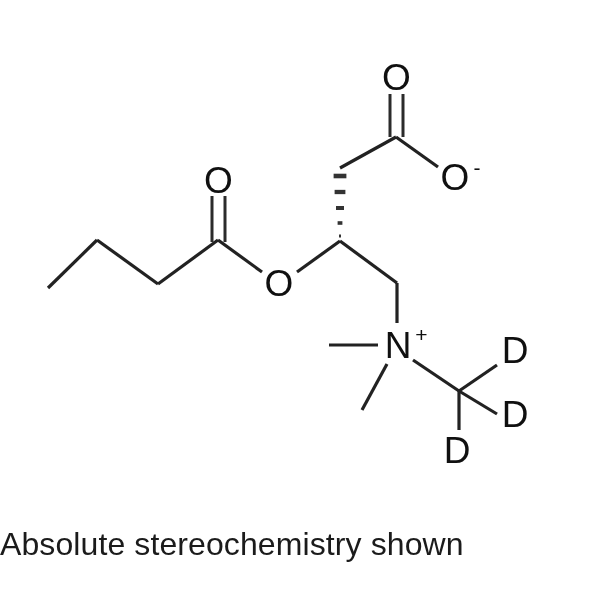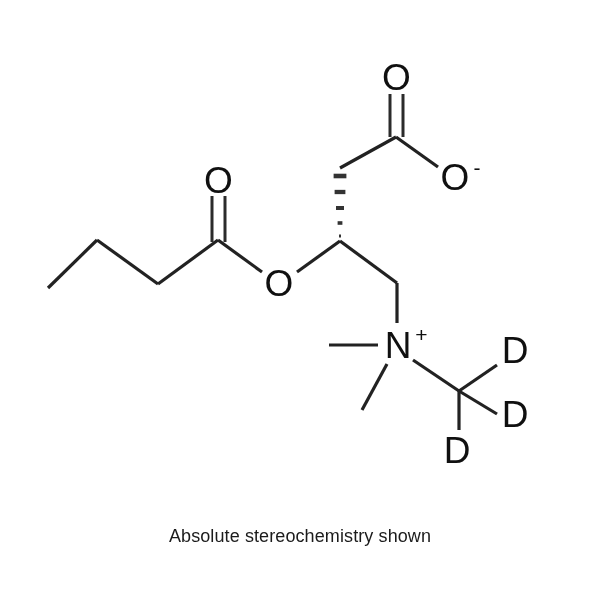--- a/index.html
+++ b/index.html
@@ -57,23 +57,22 @@
     font-size: 21px;
     fill: #101010;
     text-anchor: middle;
     dominant-baseline: central;
   }
   .caption-text {
     position: absolute;
     left: 0;
     top: 526px;
     width: 600px;
-    text-align: center;
     font-family: "Liberation Sans", sans-serif;
-    font-size: 18px;
+    font-size: 32px;
     letter-spacing: 0.1px;
     color: #1b1b1b;
     white-space: nowrap;
   }
 </style>
 </head>
 <body>
 
 <div id="structure-figure">
 

